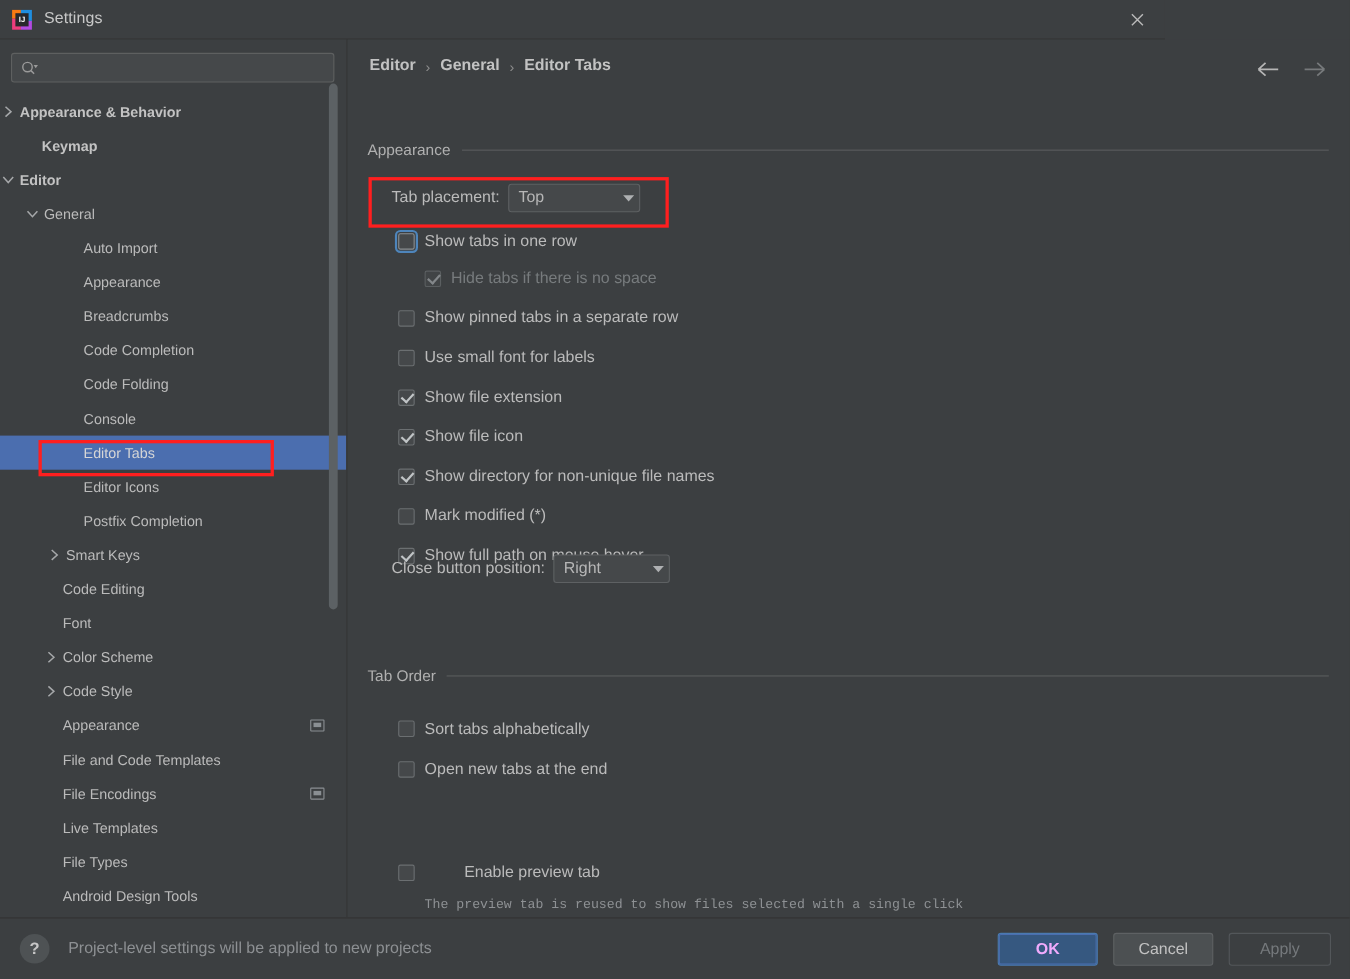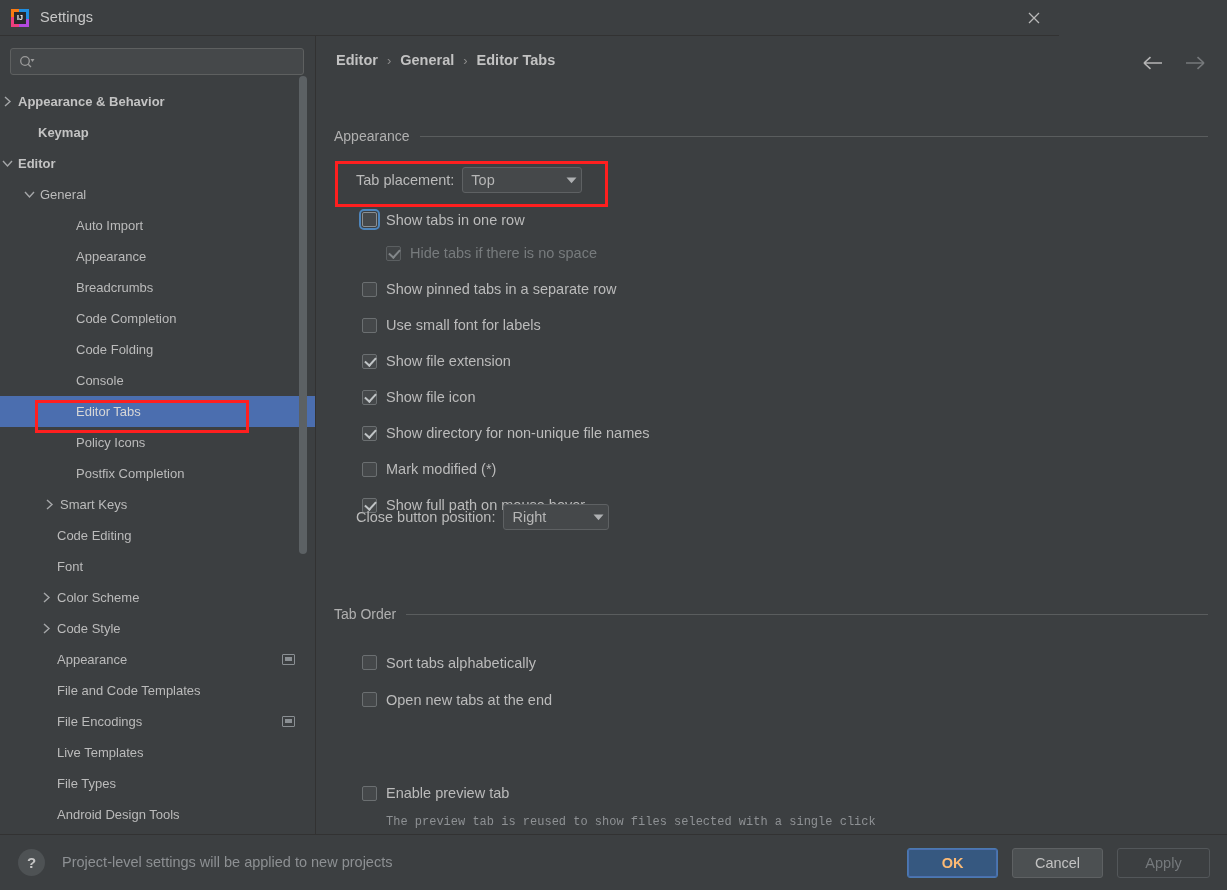--- a/index.html
+++ b/index.html
@@ -341,21 +341,21 @@
     align-items: center;
     justify-content: center;
     cursor: pointer;
     border: 1px solid #5e6163;
     background: #4c5052;
     color: #c2c2c2;
   }
   .btn.primary {
     background: #365880;
     border: 1px solid #4a7ab0;
-    color: #fdba74;
+    color: #f0abfc;
     font-weight: bold;
     box-shadow: 0 0 0 1px #4b6eaf inset;
   }
   .btn.disabled {
     background: #3c3f41;
     border: 1px solid #53575a;
     color: #75797c;
     cursor: default;
   }
   #btn-ok     { left: 907px; width: 91px; }
@@ -441,21 +441,21 @@
         <div class="tree-row">
           <span class="tree-label" style="margin-left: 76px;">Code Folding</span>
         </div>
         <div class="tree-row">
           <span class="tree-label" style="margin-left: 76px;">Console</span>
         </div>
         <div class="tree-row selected">
           <span class="tree-label" style="margin-left: 76px;">Editor Tabs</span>
         </div>
         <div class="tree-row">
-          <span class="tree-label" style="margin-left: 76px;">Policy Icons</span>
+          <span class="tree-label" style="margin-left: 76px;">Editor Icons</span>
         </div>
         <div class="tree-row">
           <span class="tree-label" style="margin-left: 76px;">Postfix Completion</span>
         </div>
         <div class="tree-row">
           <span class="arrow" style="left: 42px;">
             <svg width="9" height="11" viewBox="0 0 9 11">
               <path d="M2 1 L7 5.5 L2 10" stroke="#a5a7a9" stroke-width="1.4" fill="none"></path>
             </svg>
           </span>
@@ -615,21 +615,21 @@
         <span class="cb"></span>
         <span>Sort tabs alphabetically</span>
       </div>
       <div class="opt" style="height:37px;">
         <span class="cb"></span>
         <span>Open new tabs at the end</span>
       </div>
     </div>
 
     <div class="section" style="top:742px;left:46px;width:760px;">
-      <div class="opt" style="height:30px;">
+      <div class="opt" style="height:30px;gap:36px;">
         <span class="cb"></span>
         <span>Enable preview tab</span>
       </div>
       <div style="padding-left:24px;margin-top:4px;">
         <div class="desc">The preview tab is reused to show files selected with a single click</div>
         <div class="desc">in the Project tool window, and files opened during debugging.</div>
       </div>
     </div>
   </div>
 

